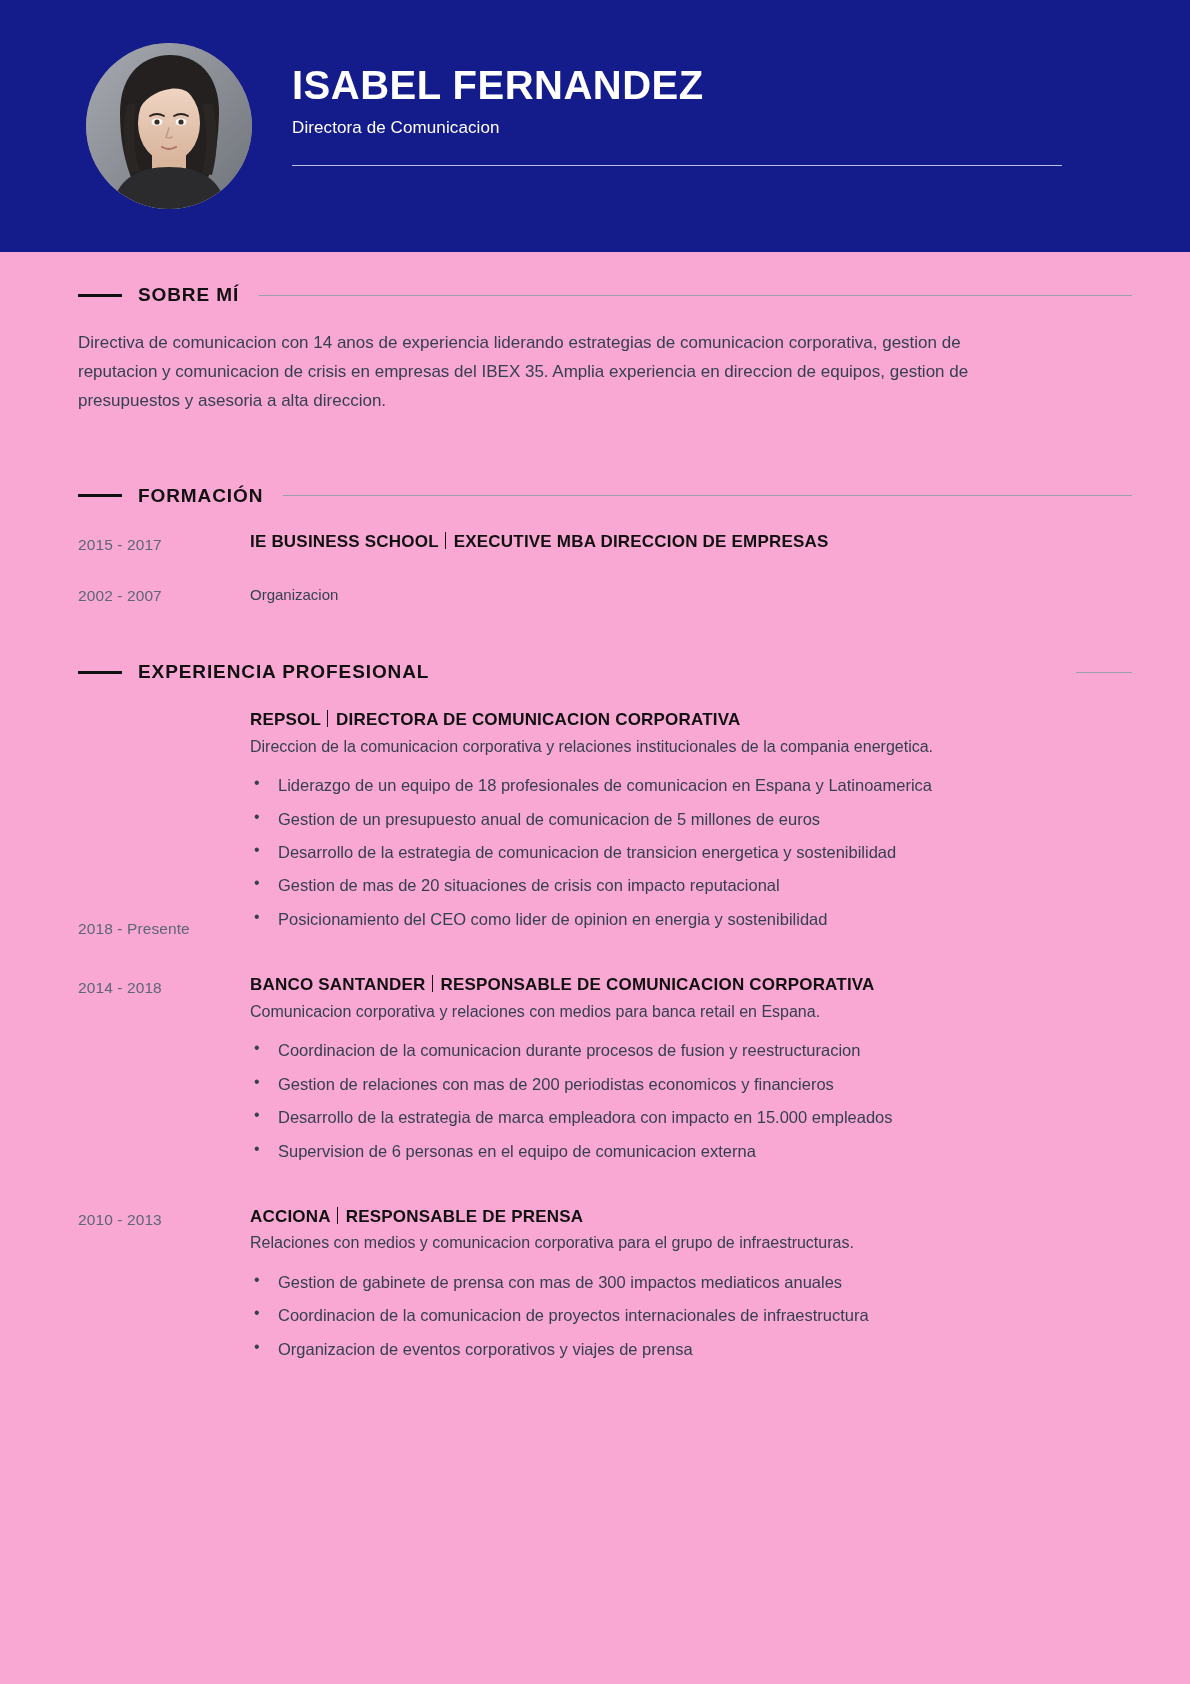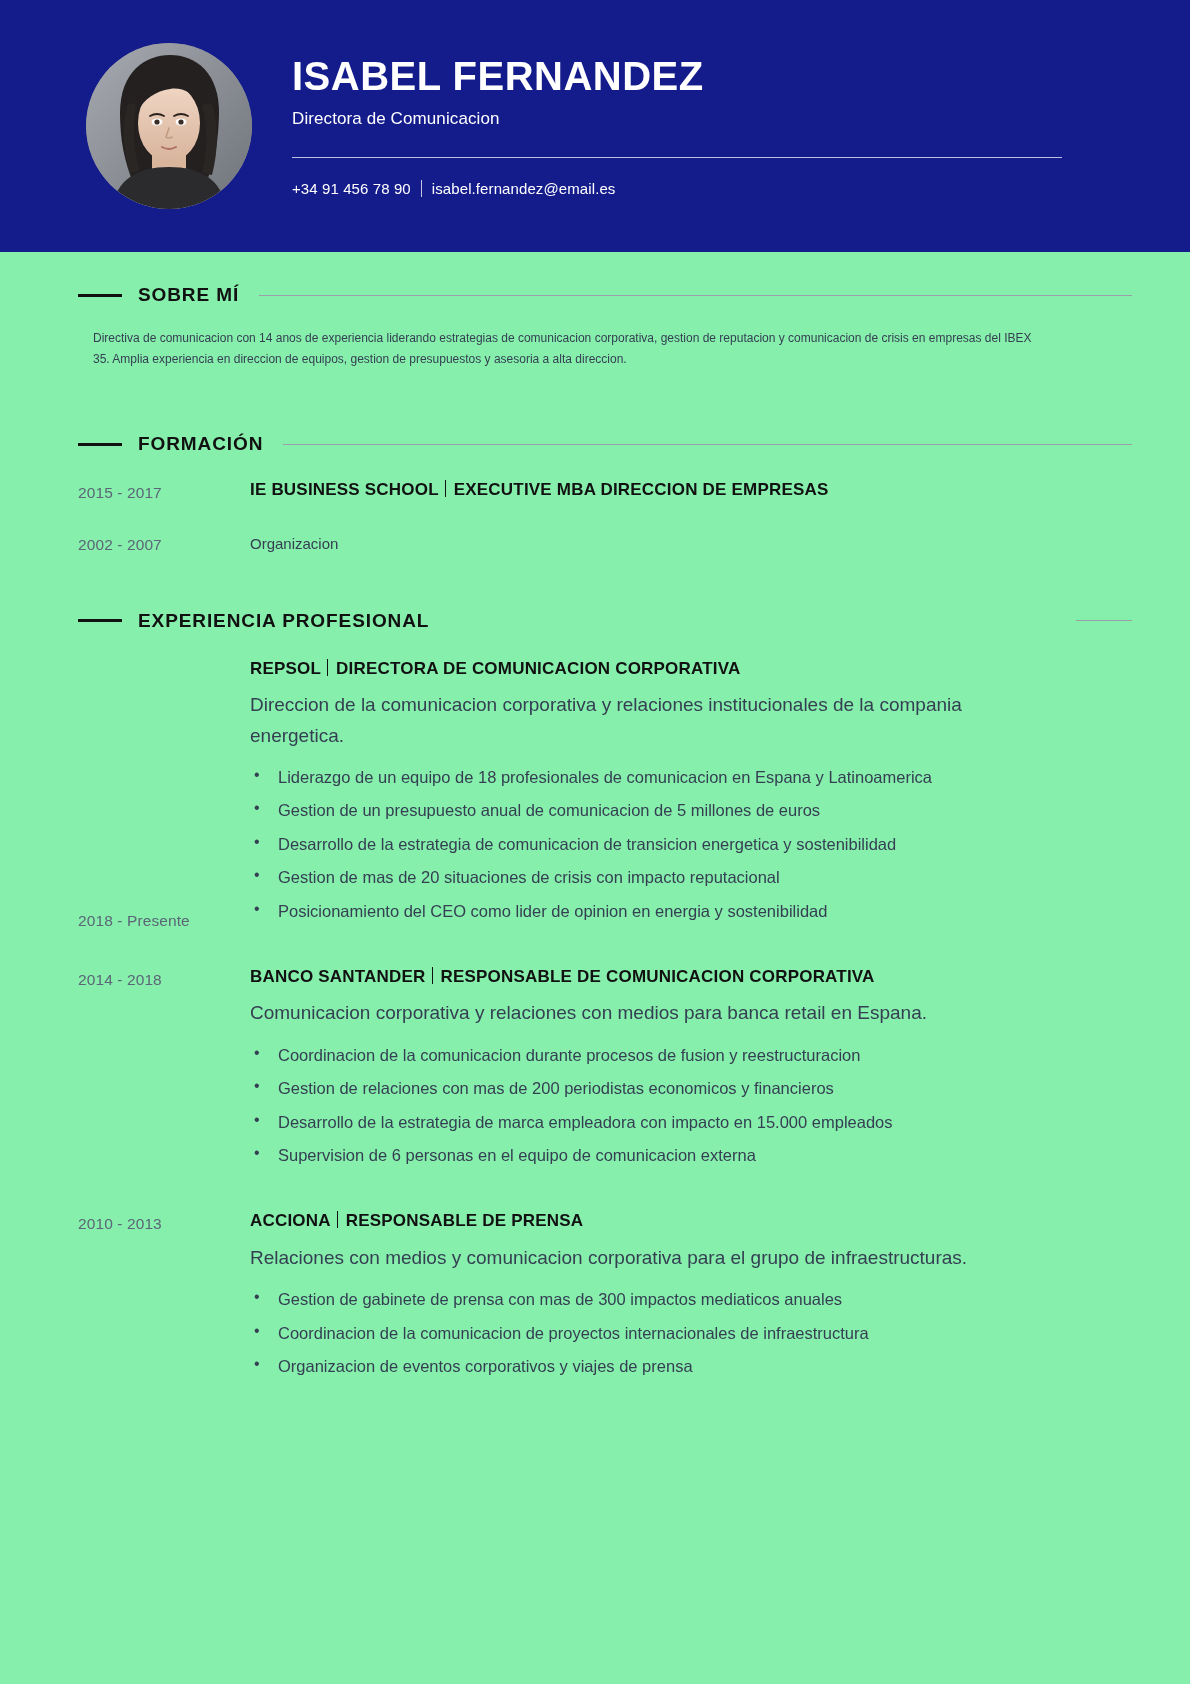--- a/index.html
+++ b/index.html
@@ -9,21 +9,21 @@
     background: #ffffff;
   }
   body {
     font-family: "Liberation Sans", sans-serif;
     -webkit-font-smoothing: antialiased;
   }
   .page {
     position: relative;
     width: 1190px;
     height: 1684px;
-    background: #86efac;
+    background: #f9a8d4;
     overflow: hidden;
     box-sizing: border-box;
   }
 
   
   .header {
     position: relative;
     height: 252px;
     background: #141C8C;
     display: flex;
@@ -121,25 +121,24 @@
   }
   .sh-rule.short { max-width: 56px; margin-left: auto; }
 
   .section { margin-top: 0; }
   .sec-sobre { padding-top: 32px; }
   .sec-formacion { padding-top: 52px; }
   .sec-exp { padding-top: 54px; }
 
   .summary {
     margin-top: 22px;
-    font-size: 12px;
+    font-size: 17px;
     line-height: 1.72;
     color: #343f52;
     max-width: 950px;
-    margin-left: 15px;
   }
 
   
   .entry {
     display: flex;
     margin-top: 24px;
   }
   .entry .date {
     flex: 0 0 172px;
     font-size: 15.5px;
@@ -164,24 +163,24 @@
     background: #111111;
     margin: 0 8px -2px 6px;
   }
   .entry-sub {
     font-size: 15px;
     color: #343f52;
     line-height: 1.45;
     margin-top: 2px;
   }
   .entry-desc {
-    font-size: 19px;
+    font-size: 16px;
     color: #343f52;
     line-height: 1.6;
-    margin-top: 10px;
+    margin-top: 2px;
     max-width: 730px;
   }
 
   ul.bullets {
     list-style: none;
     margin: 14px 0 0 0;
     padding: 0;
   }
   ul.bullets li {
     position: relative;
@@ -253,25 +252,20 @@
           <path d="M83 85 L80 94 Q83 96 86 94" stroke="#c29a81" stroke-width="1.6" fill="none" stroke-linecap="round"></path>
           <path d="M76 104 Q83 108 90 104" stroke="#ad6f61" stroke-width="2" fill="none" stroke-linecap="round"></path>
         </g>
       </svg>
     </div>
 
     <div class="header-text">
       <div class="name">ISABEL FERNANDEZ</div>
       <div class="role">Directora de Comunicacion</div>
       <div class="head-rule"></div>
-      <div class="contact">
-        <span>+34 91 456 78 90</span>
-        <span class="sep"></span>
-        <span>isabel.fernandez@email.es</span>
-      </div>
     </div>
   </div>
 
   <div class="body-wrap">
 
     <div class="section sec-sobre">
       <div class="section-head">
         <span class="sh-dash"></span>
         <span class="sh-title">SOBRE MÍ</span>
         <span class="sh-rule"></span>

